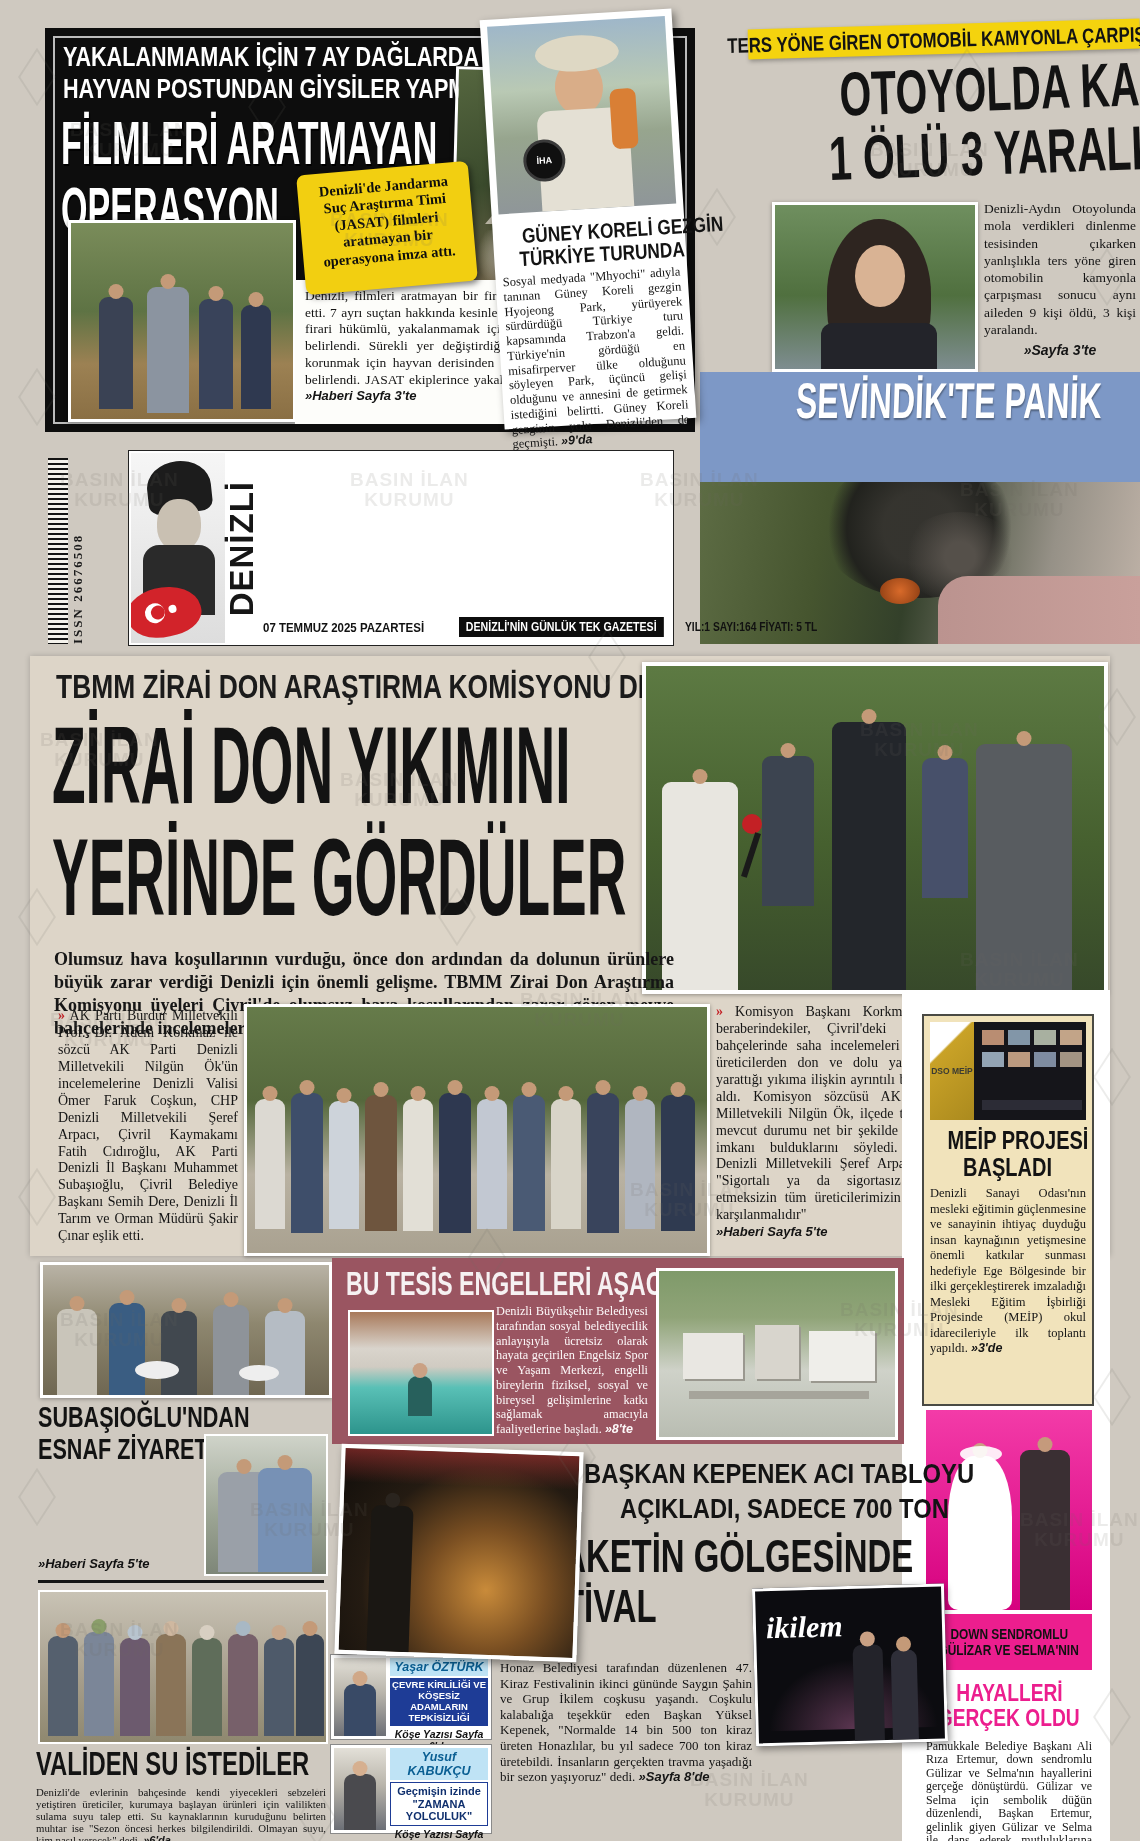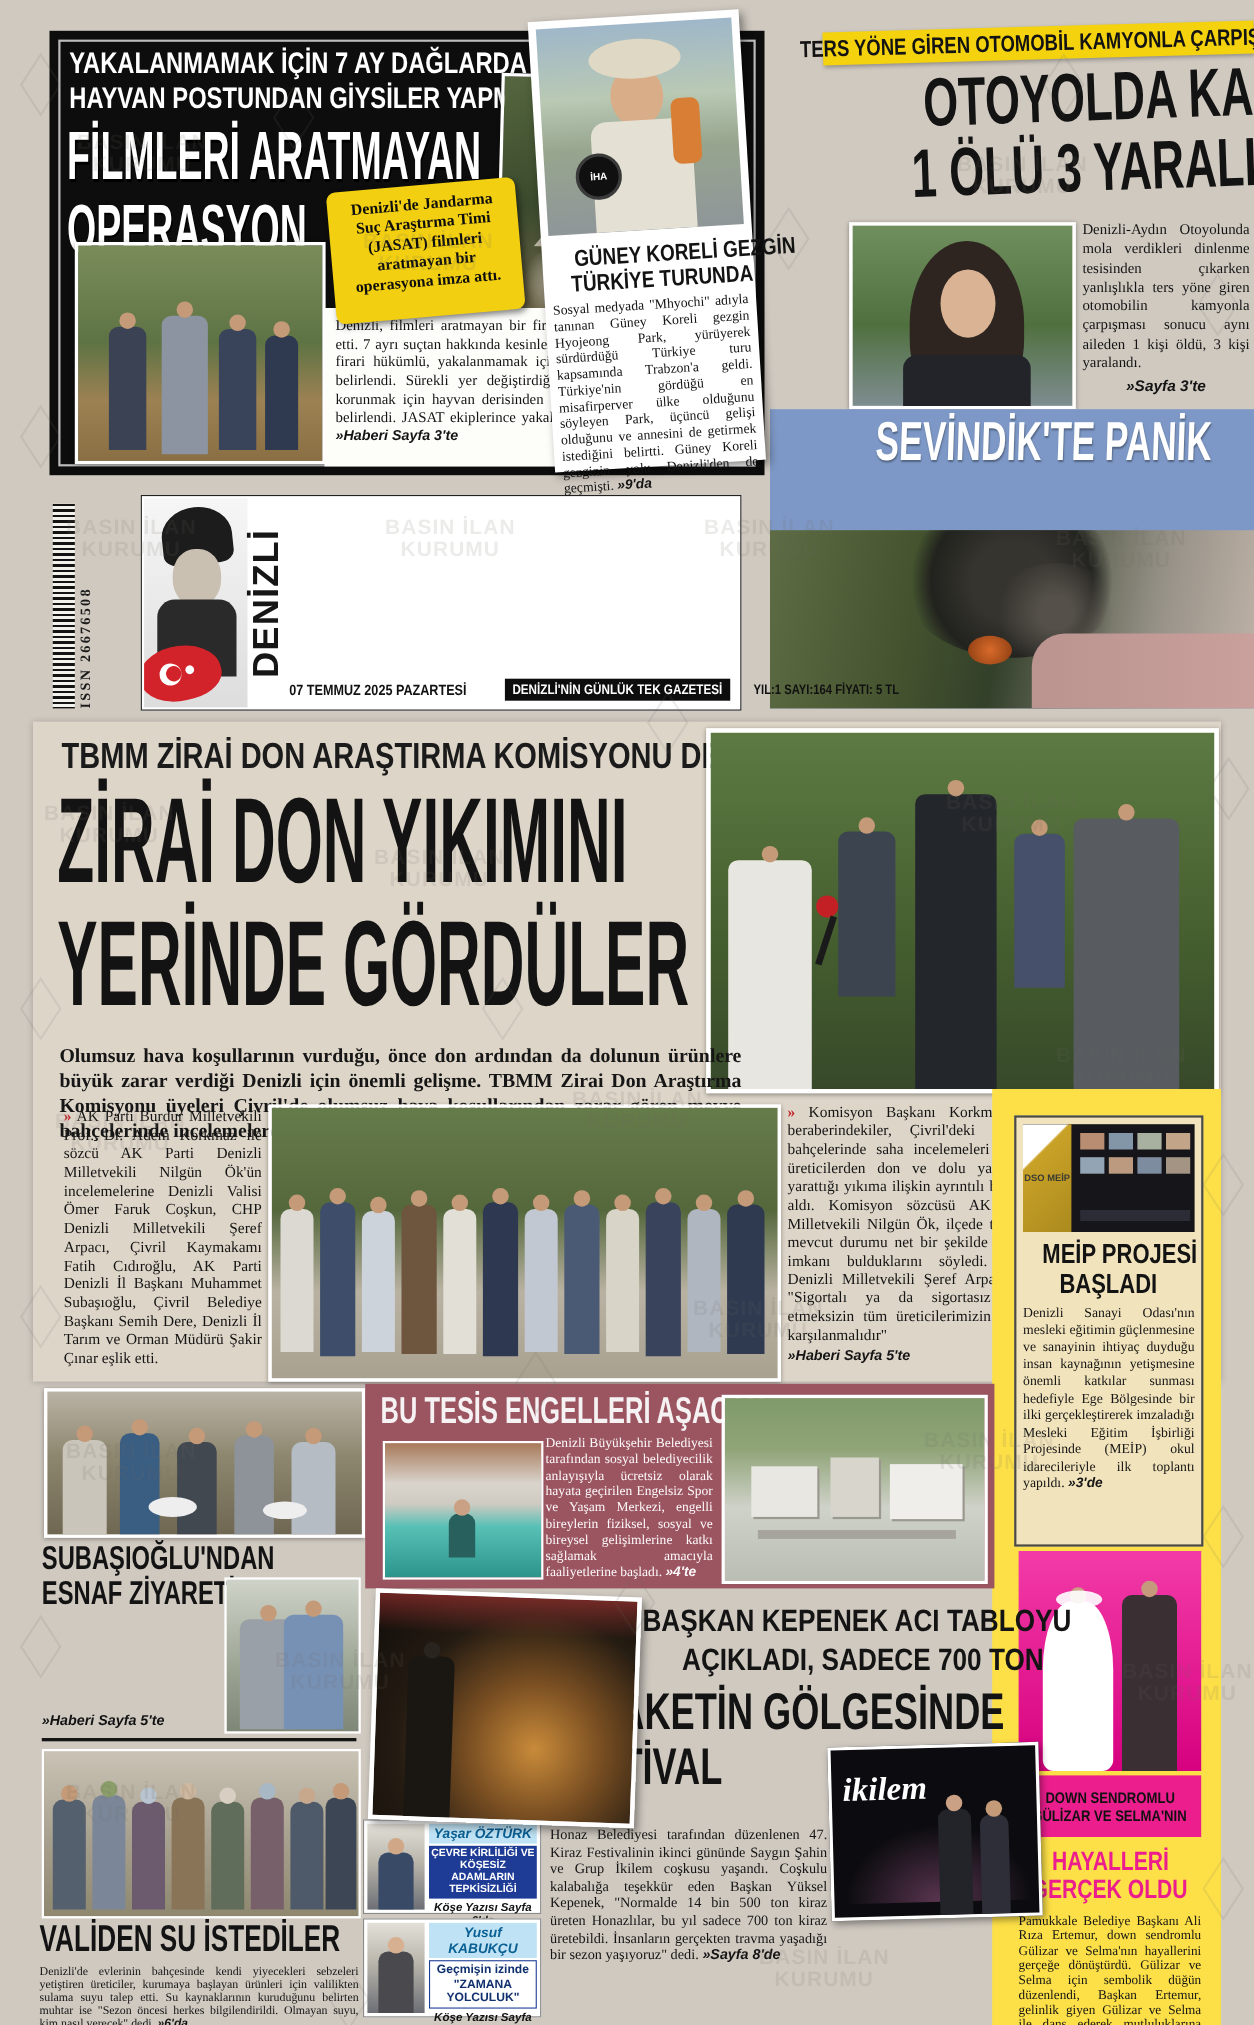--- a/index.html
+++ b/index.html
@@ -99,21 +99,21 @@
     <span class="sqzc" style="transform:scaleX(.66);">OTOYOLDA KAZA</span></div>
   <div class="abs hl" style="left:748px;top:124px;width:392px;text-align:center;font-size:62px;transform:rotate(-2deg);">
     <span class="sqzc" style="transform:scaleX(.66);">1 ÖLÜ 3 YARALI</span></div>
 
   <div class="photo wb" style="left:772px;top:202px;width:200px;height:164px;background:linear-gradient(180deg,#6f8f5f 0%,#50703f 55%,#7e8d90 100%);">
     <div class="abs" style="left:52px;top:14px;width:104px;height:150px;background:#2e2520;border-radius:50% 50% 40% 40%;"></div>
     <div class="abs" style="left:80px;top:40px;width:50px;height:62px;background:#d9b394;border-radius:50%;"></div>
     <div class="abs" style="left:46px;top:118px;width:116px;height:46px;background:#23242a;border-radius:12px 12px 0 0;"></div>
   </div>
   <div class="abs serif just" style="left:984px;top:200px;width:152px;height:196px;font-size:13.5px;line-height:1.28;color:#141414;">
-    <span>Denizli-Aydın Otoyolunda mola verdikleri dinlenme tesisinden çıkarken yanlışlıkla ters yöne giren otomobilin kamyonla çarpışması sonucu aynı aileden 1 kişi öldü, 3 kişi yaralandı.</span>
+    <span>Denizli-Aydın Otoyolunda mola verdikleri dinlenme tesisinden çıkarken yanlışlıkla ters yöne giren otomobilin kamyonla çarpışması sonucu aynı aileden 9 kişi öldü, 3 kişi yaralandı.</span>
     <div class="ref" style="font-size:14px;margin-top:4px;text-align:center;">»Sayfa 3'te</div>
   </div>
 
   <div class="abs" style="left:700px;top:372px;width:440px;height:272px;background:#7d98c6;">
     <div class="hl" style="margin:4px 0 0 96px;color:#fff;font-size:50px;text-shadow:1px 2px 2px rgba(0,0,0,.35);">
       <span class="sqz" style="transform:scaleX(.64) skewX(-3deg);">SEVİNDİK'TE PANİK</span></div>
     <div class="photo" style="left:0;bottom:0;width:440px;height:162px;background:linear-gradient(100deg,#5d6c44 0%,#46552f 28%,#33402a 48%,#969187 78%,#c0b3a8 100%);">
       <div class="abs" style="left:120px;top:-24px;width:200px;height:140px;background:radial-gradient(circle,#35332f 30%,#20201d 60%,transparent 75%);border-radius:50%;opacity:.95;"></div>
       <div class="abs" style="left:200px;top:30px;width:120px;height:90px;background:radial-gradient(circle,#55504a 20%,transparent 70%);border-radius:50%;"></div>
       <div class="abs" style="left:180px;top:96px;width:40px;height:26px;background:radial-gradient(circle,#d86a2a,#8a3c12);border-radius:50%;"></div>
@@ -189,21 +189,21 @@
       <div class="p" style="left:378px;top:92px;width:30px;height:130px;background:#b0b6c0;"></div>
       <div class="p" style="left:414px;top:88px;width:34px;height:136px;background:#2f3a50;"></div>
     </div>
 
     <div class="abs serif just" style="left:686px;top:348px;width:224px;height:248px;font-size:14px;line-height:1.21;color:#141414;">
       <span class="arr">»</span> <span>Komisyon Başkanı Korkmaz ve beraberindekiler, Çivril'deki meyve bahçelerinde saha incelemeleri yaptı, üreticilerden don ve dolu yağışının yarattığı yıkıma ilişkin ayrıntılı bilgiler aldı. Komisyon sözcüsü AK Parti Milletvekili Nilgün Ök, ilçede tarımın mevcut durumu net bir şekilde görme imkanı bulduklarını söyledi. CHP Denizli Milletvekili Şeref Arpacı da, "Sigortalı ya da sigortasız fark etmeksizin tüm üreticilerimizin kaybı karşılanmalıdır" dedi.</span>
       <span class="ref" style="font-size:13px;">»Haberi Sayfa 5'te</span>
     </div>
   </div>
 
-  <div class="abs" style="left:902px;top:990px;width:208px;height:851px;background:#fde047;">
+  <div class="abs" style="left:902px;top:990px;width:208px;height:851px;background:#ffffff;">
     <div class="abs" style="left:20px;top:24px;width:172px;height:392px;background:#f1e3bb;border:2px solid #4a4a44;padding:6px;box-sizing:border-box;">
       <div class="photo" style="position:relative;width:100%;height:98px;background:#15151a;">
         <div class="abs" style="left:0;top:0;width:44px;height:100%;background:linear-gradient(135deg,#fff 28%,#c9a227 30%,#ab8a1e 100%);
                     font-size:8.5px;font-weight:700;color:#3b3b33;display:flex;align-items:center;justify-content:center;text-align:center;line-height:1.2;">DSO MEİP</div>
         <div class="abs" style="left:52px;top:8px;width:22px;height:15px;background:#b98d72;"></div>
         <div class="abs" style="left:78px;top:8px;width:22px;height:15px;background:#8296a8;"></div>
         <div class="abs" style="left:104px;top:8px;width:22px;height:15px;background:#a8b0a0;"></div>
         <div class="abs" style="left:130px;top:8px;width:22px;height:15px;background:#c2a488;"></div>
         <div class="abs" style="left:52px;top:30px;width:22px;height:15px;background:#93a4b4;"></div>
         <div class="abs" style="left:78px;top:30px;width:22px;height:15px;background:#bb9a80;"></div>
@@ -253,21 +253,21 @@
 
   <div class="abs" style="left:332px;top:1258px;width:572px;height:186px;background:#9a5561;">
     <div class="hl" style="margin:8px 0 0 14px;color:#f6f1f2;font-size:34px;">
       <span class="sqz" style="transform:scaleX(.68);">BU TESİS ENGELLERİ AŞACAK</span></div>
     <div class="photo" style="left:16px;top:52px;width:142px;height:122px;border:2px solid #fff;
                 background:linear-gradient(180deg,#a8795a 0%,#d9d4cc 30%,#d0cbc2 45%,#59c0b6 62%,#2d948c 100%);">
       <div class="p" style="left:58px;top:64px;width:24px;height:40px;background:#27605c;--head:#caa184;"></div>
     </div>
     <div class="serif just" style="position:absolute;left:164px;top:46px;width:152px;height:132px;font-size:12.3px;line-height:1.2;color:#fdf8f9;">
       <span>Denizli Büyükşehir Belediyesi tarafından sosyal belediyecilik anlayışıyla ücretsiz olarak hayata geçirilen Engelsiz Spor ve Yaşam Merkezi, engelli bireylerin fiziksel, sosyal ve bireysel gelişimlerine katkı sağlamak amacıyla faaliyetlerine başladı.</span>
-      <span class="ref" style="font-size:12.5px;">»4'te</span>
+      <span class="ref" style="font-size:12.5px;">»8'te</span>
     </div>
     <div class="photo" style="left:324px;top:10px;width:236px;height:166px;border:3px solid #fff;
                 background:linear-gradient(180deg,#7f9a6a 0%,#90a478 28%,#cfd2c9 60%,#b9bdb2 100%);">
       <div class="abs" style="left:24px;top:62px;width:60px;height:46px;background:#e9e7e2;box-shadow:2px 2px 0 #9a988f;"></div>
       <div class="abs" style="left:96px;top:54px;width:44px;height:54px;background:#d8d5cd;box-shadow:2px 2px 0 #9a988f;"></div>
       <div class="abs" style="left:150px;top:60px;width:66px;height:50px;background:#efeeea;box-shadow:2px 2px 0 #9a988f;"></div>
       <div class="abs" style="left:30px;top:120px;width:180px;height:8px;background:#a6a49b;"></div>
     </div>
   </div>
 

